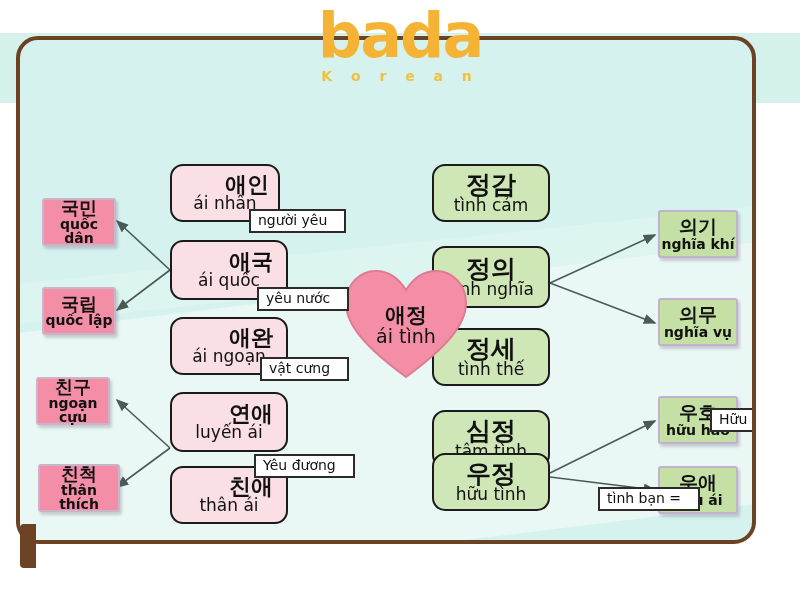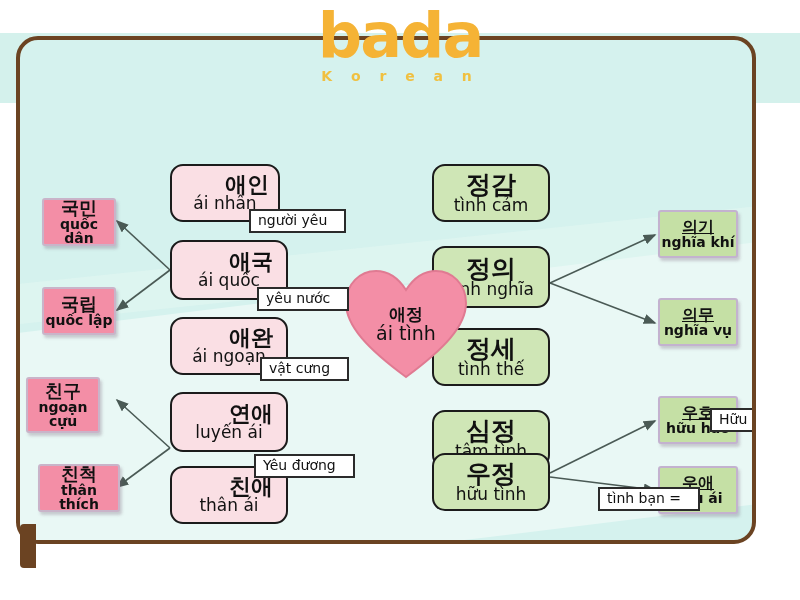--- a/index.html
+++ b/index.html
@@ -94,42 +94,42 @@
   .green-round .kr{font-size:25px;margin-bottom:-1px;}
   .green-round .vn{font-size:17px;}
 
   
   .green-sq{
     background:#c5e0a5;
     border:2px solid #c3b2cf;
     border-radius:3px;
     box-shadow:2px 3px 3px rgba(120,100,120,.30);
   }
-  .green-sq .kr{font-size:16px;font-weight:700;margin-bottom:0px;text-decoration:underline;}
+  .green-sq .kr{font-size:19px;font-weight:700;margin-bottom:0px;}
   .green-sq .vn{font-size:14px;font-weight:700;}
 
   
   .tag{
     position:absolute;z-index:5;
     background:#ffffff;border:2px solid #2b2b2b;
     font-size:14px;color:#111;
     padding:2px 17px 3px 7px;
     white-space:nowrap;
     line-height:1.1;
   }
 
   
   .heart-wrap{position:absolute;z-index:4;}
   .heart-label{
     position:absolute;left:0;top:0;width:100%;height:100%;
     display:flex;flex-direction:column;align-items:center;justify-content:center;
     text-align:center;pointer-events:none;
     padding-top:4px;box-sizing:border-box;
   }
-  .heart-label .kr{font-size:17px;font-weight:700;color:#111;line-height:1.05;}
+  .heart-label .kr{font-size:21px;font-weight:700;color:#111;line-height:1.05;}
   .heart-label .vn{font-size:19px;color:#111;line-height:1.1;}
 
   
   .banner{
     position:absolute;left:28px;top:524px;width:772px;height:44px;
     background:linear-gradient(to right,#f5a11c 0%,#f3a521 22%,#e4b155 55%,#d9bb84 78%,#dcc49a 100%);
     border-radius:0 6px 6px 0;
     display:flex;align-items:center;justify-content:center;
     z-index:8;
   }
@@ -179,21 +179,21 @@
     </svg>
 
     <div class="node pink-sq" style="left:22px;top:158px;width:74px;height:48px;">
       <span class="kr">국민</span>
       <span class="vn">quốc dân</span>
     </div>
     <div class="node pink-sq" style="left:22px;top:247px;width:74px;height:48px;">
       <span class="kr">국립</span>
       <span class="vn">quốc lập</span>
     </div>
-    <div class="node pink-sq" style="left:6px;top:337px;width:74px;height:56px;">
+    <div class="node pink-sq" style="left:16px;top:337px;width:74px;height:48px;">
       <span class="kr">친구</span>
       <span class="vn">ngoạn cựu</span>
     </div>
     <div class="node pink-sq" style="left:18px;top:424px;width:82px;height:48px;">
       <span class="kr">친척</span>
       <span class="vn">thân thích</span>
     </div>
 
     <div class="node pink-round" style="left:150px;top:124px;width:110px;height:58px;">
       <span class="kr">애인</span>

